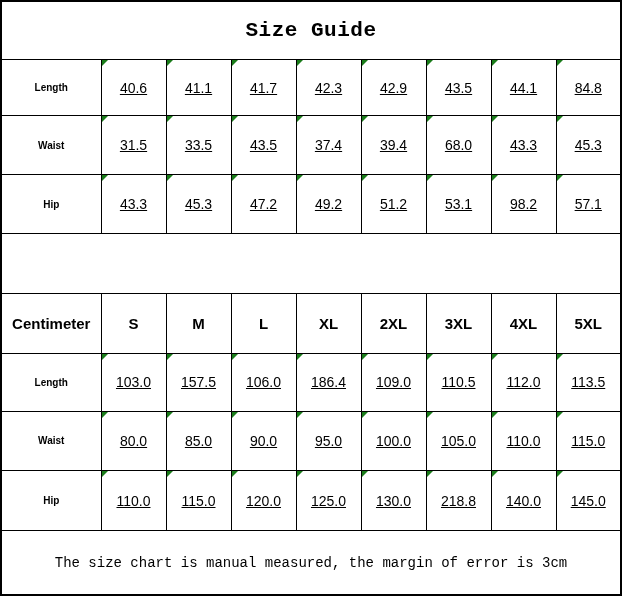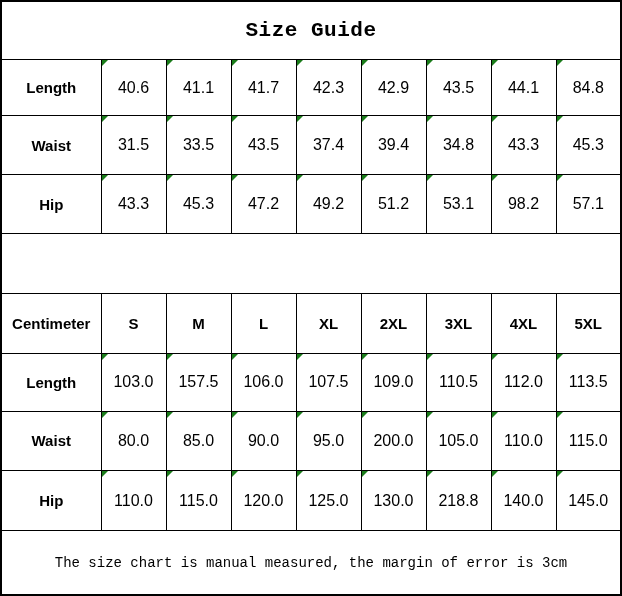--- a/index.html
+++ b/index.html
@@ -36,26 +36,27 @@
     font-size: 21px;
     font-weight: bold;
     letter-spacing: 0.5px;
   }
   .head-cell {
     font-weight: bold;
     font-size: 15px;
   }
   .label-cell {
     font-weight: bold;
-    font-size: 15px;
+    font-size: 10px;
   }
   .value-cell {
     position: relative;
-    font-size: 16px;
+    font-size: 14px;
     font-weight: normal;
+    text-decoration: underline;
   }
   .tri {
     position: absolute;
     top: 0;
     left: 0;
     width: 0;
     height: 0;
     border-top: 6px solid var(--tri-color, #1a7c1a);
     border-right: 6px solid transparent;
   }
@@ -108,21 +109,21 @@
       <td class="value-cell"><span class="tri"></span><span>84.8</span></td>
     </tr>
 
     <tr class="r-waist1">
       <td class="label-cell">Waist</td>
       <td class="value-cell"><span class="tri"></span><span>31.5</span></td>
       <td class="value-cell"><span class="tri"></span><span>33.5</span></td>
       <td class="value-cell"><span class="tri"></span><span>43.5</span></td>
       <td class="value-cell"><span class="tri"></span><span>37.4</span></td>
       <td class="value-cell"><span class="tri"></span><span>39.4</span></td>
-      <td class="value-cell"><span class="tri"></span><span>34.8</span></td>
+      <td class="value-cell"><span class="tri"></span><span>68.0</span></td>
       <td class="value-cell"><span class="tri"></span><span>43.3</span></td>
       <td class="value-cell"><span class="tri"></span><span>45.3</span></td>
     </tr>
 
     <tr class="r-hip1">
       <td class="label-cell">Hip</td>
       <td class="value-cell"><span class="tri"></span><span>43.3</span></td>
       <td class="value-cell"><span class="tri"></span><span>45.3</span></td>
       <td class="value-cell"><span class="tri"></span><span>47.2</span></td>
       <td class="value-cell"><span class="tri"></span><span>49.2</span></td>
@@ -146,34 +147,34 @@
       <td class="head-cell">3XL</td>
       <td class="head-cell">4XL</td>
       <td class="head-cell">5XL</td>
     </tr>
 
     <tr class="r-len2">
       <td class="label-cell">Length</td>
       <td class="value-cell"><span class="tri"></span><span>103.0</span></td>
       <td class="value-cell"><span class="tri"></span><span>157.5</span></td>
       <td class="value-cell"><span class="tri"></span><span>106.0</span></td>
-      <td class="value-cell"><span class="tri"></span><span>107.5</span></td>
+      <td class="value-cell"><span class="tri"></span><span>186.4</span></td>
       <td class="value-cell"><span class="tri"></span><span>109.0</span></td>
       <td class="value-cell"><span class="tri"></span><span>110.5</span></td>
       <td class="value-cell"><span class="tri"></span><span>112.0</span></td>
       <td class="value-cell"><span class="tri"></span><span>113.5</span></td>
     </tr>
 
     <tr class="r-waist2">
       <td class="label-cell">Waist</td>
       <td class="value-cell"><span class="tri"></span><span>80.0</span></td>
       <td class="value-cell"><span class="tri"></span><span>85.0</span></td>
       <td class="value-cell"><span class="tri"></span><span>90.0</span></td>
       <td class="value-cell"><span class="tri"></span><span>95.0</span></td>
-      <td class="value-cell"><span class="tri"></span><span>200.0</span></td>
+      <td class="value-cell"><span class="tri"></span><span>100.0</span></td>
       <td class="value-cell"><span class="tri"></span><span>105.0</span></td>
       <td class="value-cell"><span class="tri"></span><span>110.0</span></td>
       <td class="value-cell"><span class="tri"></span><span>115.0</span></td>
     </tr>
 
     <tr class="r-hip2">
       <td class="label-cell">Hip</td>
       <td class="value-cell"><span class="tri"></span><span>110.0</span></td>
       <td class="value-cell"><span class="tri"></span><span>115.0</span></td>
       <td class="value-cell"><span class="tri"></span><span>120.0</span></td>

